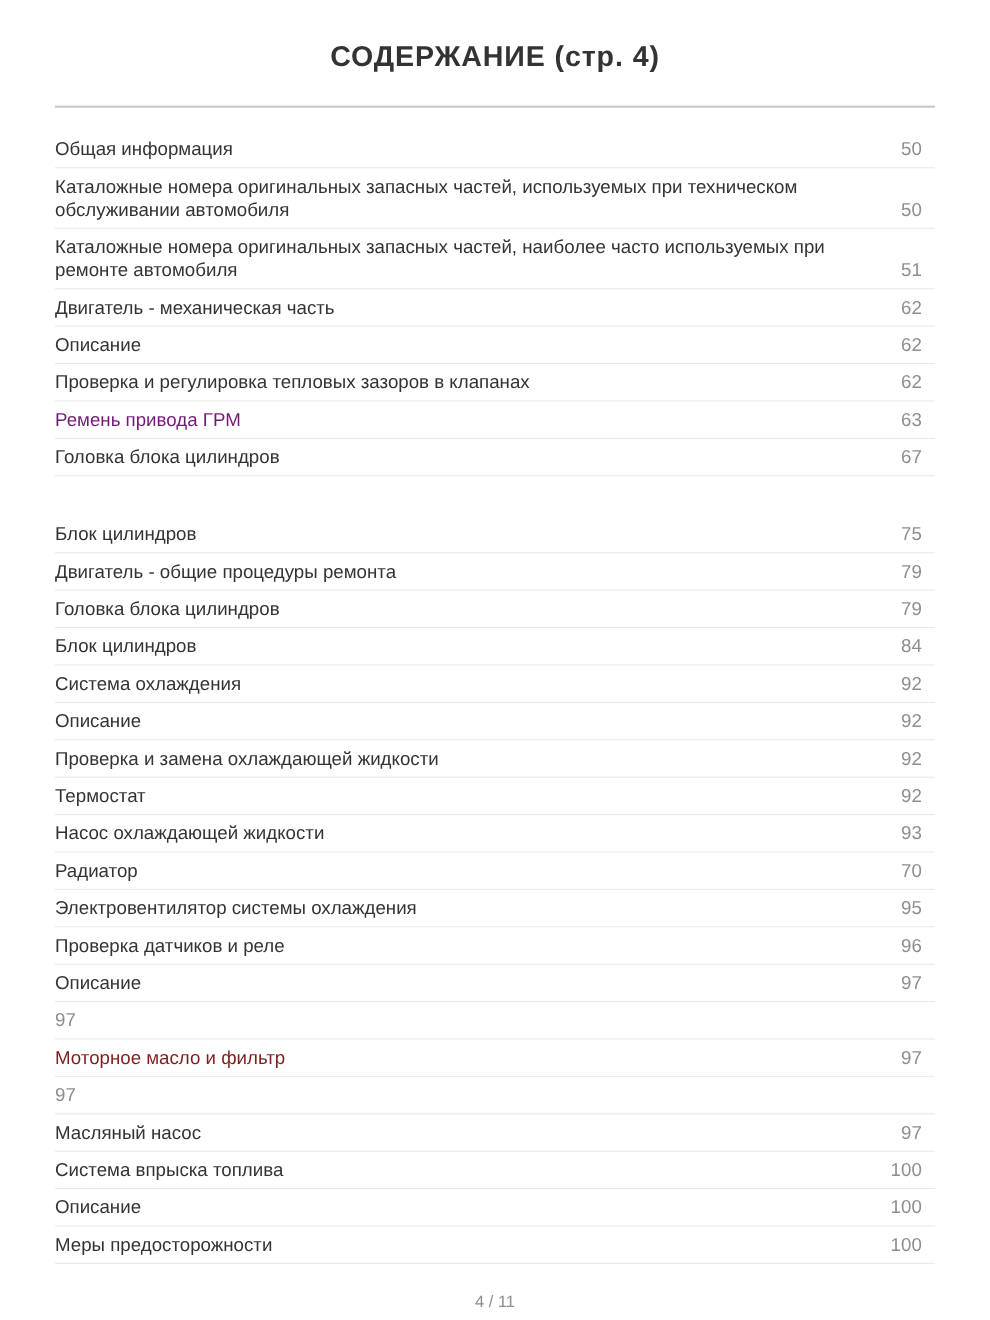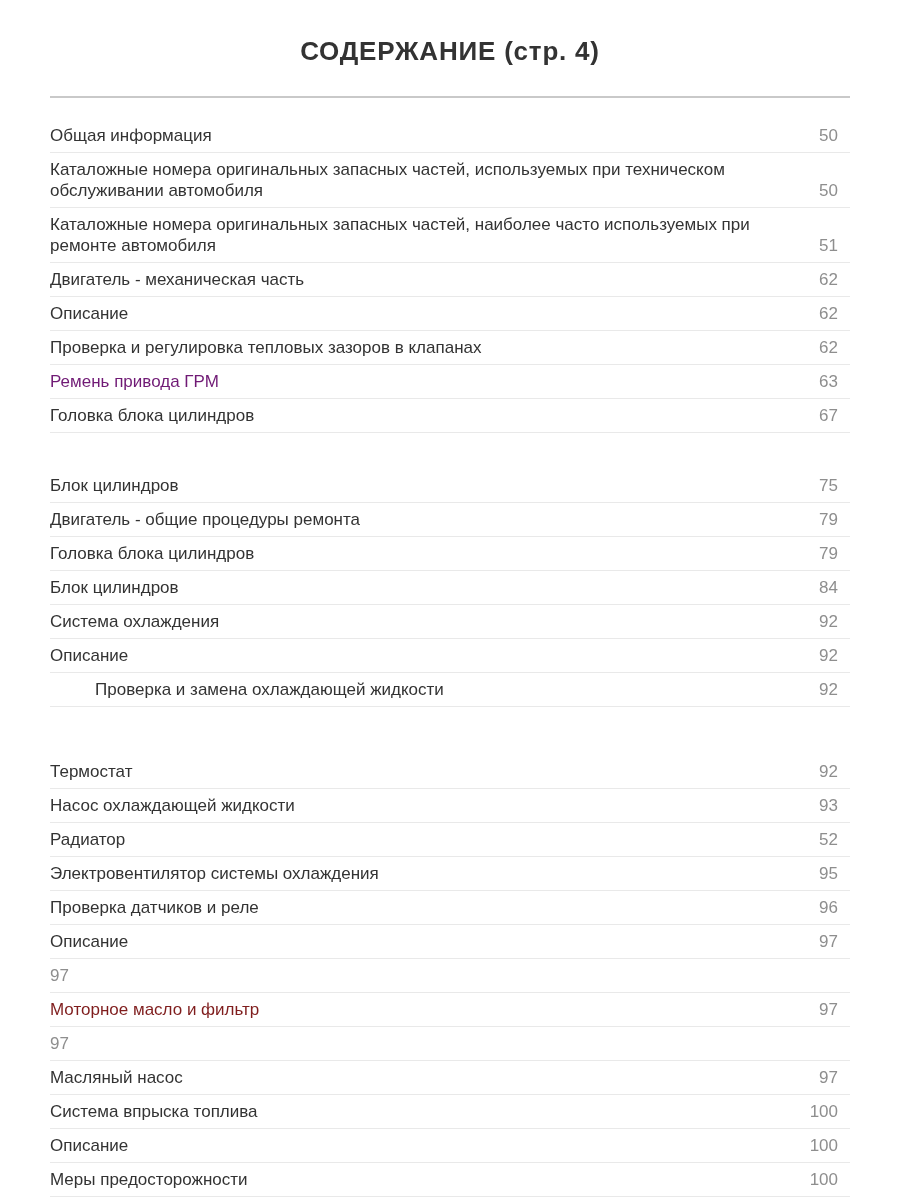--- a/index.html
+++ b/index.html
@@ -140,37 +140,37 @@
     <span class="toc-label" style="color: rgb(51, 51, 51);">Система охлаждения</span>
     <span class="toc-page" style="color: rgb(142, 142, 142);">92</span>
   </div>
 
   <div class="toc-row" style="border-bottom-color: rgb(233, 233, 233);">
     <span class="toc-label" style="color: rgb(51, 51, 51);">Описание</span>
     <span class="toc-page" style="color: rgb(142, 142, 142);">92</span>
   </div>
 
   <div class="toc-row" style="border-bottom-color: rgb(233, 233, 233);">
-    <span class="toc-label" style="color: rgb(51, 51, 51); margin-left: 45px;">Проверка и замена охлаждающей жидкости</span>
-    <span class="toc-page" style="color: rgb(142, 142, 142);">92</span>
-  </div>
-
-  <div class="toc-row" style="border-bottom-color: rgb(233, 233, 233);">
-    <span class="toc-label" style="color: rgb(51, 51, 51); margin-top: 48px;">Термостат</span>
+    <span class="toc-label" style="color: rgb(51, 51, 51);">Проверка и замена охлаждающей жидкости</span>
+    <span class="toc-page" style="color: rgb(142, 142, 142);">92</span>
+  </div>
+
+  <div class="toc-row" style="border-bottom-color: rgb(233, 233, 233);">
+    <span class="toc-label" style="color: rgb(51, 51, 51);">Термостат</span>
     <span class="toc-page" style="color: rgb(142, 142, 142);">92</span>
   </div>
 
   <div class="toc-row" style="border-bottom-color: rgb(233, 233, 233);">
     <span class="toc-label" style="color: rgb(51, 51, 51);">Насос охлаждающей жидкости</span>
     <span class="toc-page" style="color: rgb(142, 142, 142);">93</span>
   </div>
 
   <div class="toc-row" style="border-bottom-color: rgb(233, 233, 233);">
     <span class="toc-label" style="color: rgb(51, 51, 51);">Радиатор</span>
-    <span class="toc-page" style="color: rgb(142, 142, 142);">52</span>
+    <span class="toc-page" style="color: rgb(142, 142, 142);">70</span>
   </div>
 
   <div class="toc-row" style="border-bottom-color: rgb(233, 233, 233);">
     <span class="toc-label" style="color: rgb(51, 51, 51);">Электровентилятор системы охлаждения</span>
     <span class="toc-page" style="color: rgb(142, 142, 142);">95</span>
   </div>
 
   <div class="toc-row" style="border-bottom-color: rgb(233, 233, 233);">
     <span class="toc-label" style="color: rgb(51, 51, 51);">Проверка датчиков и реле</span>
     <span class="toc-page" style="color: rgb(142, 142, 142);">96</span>

